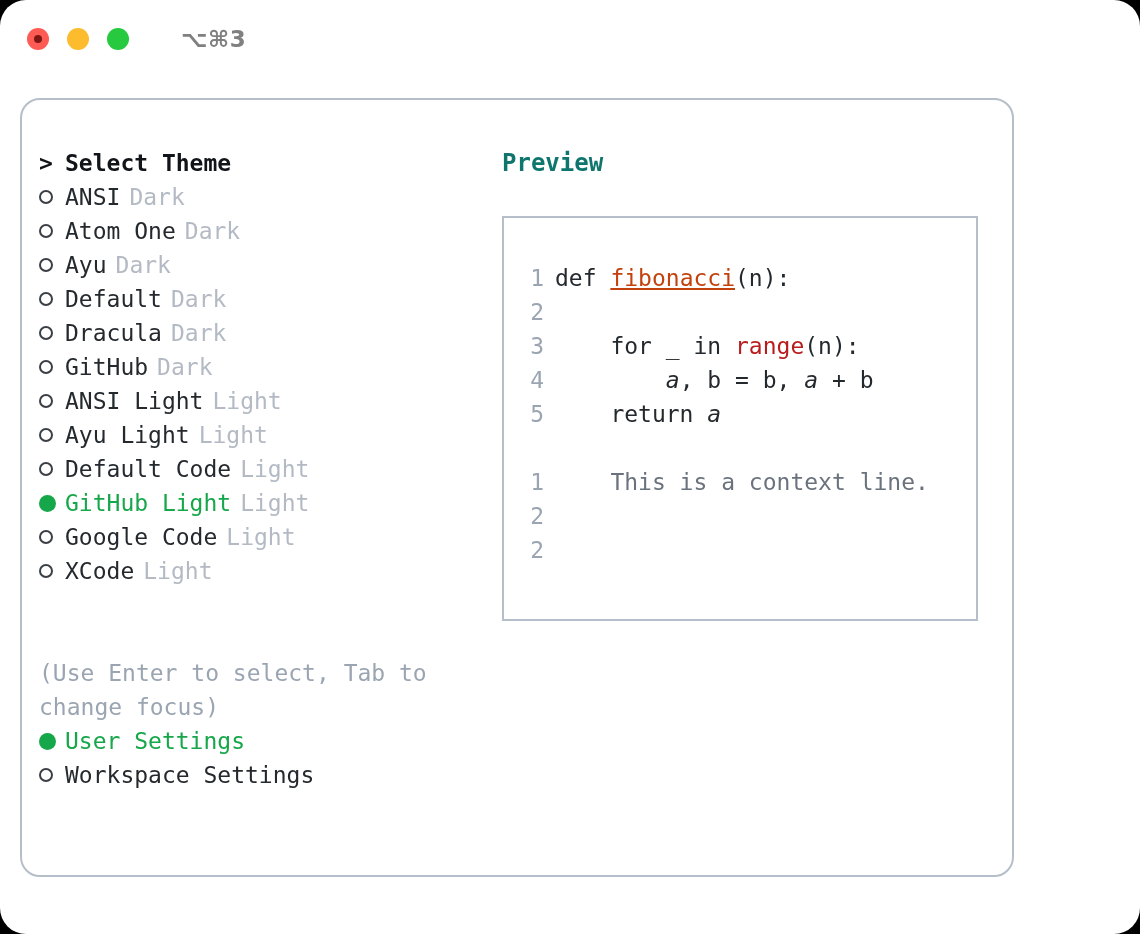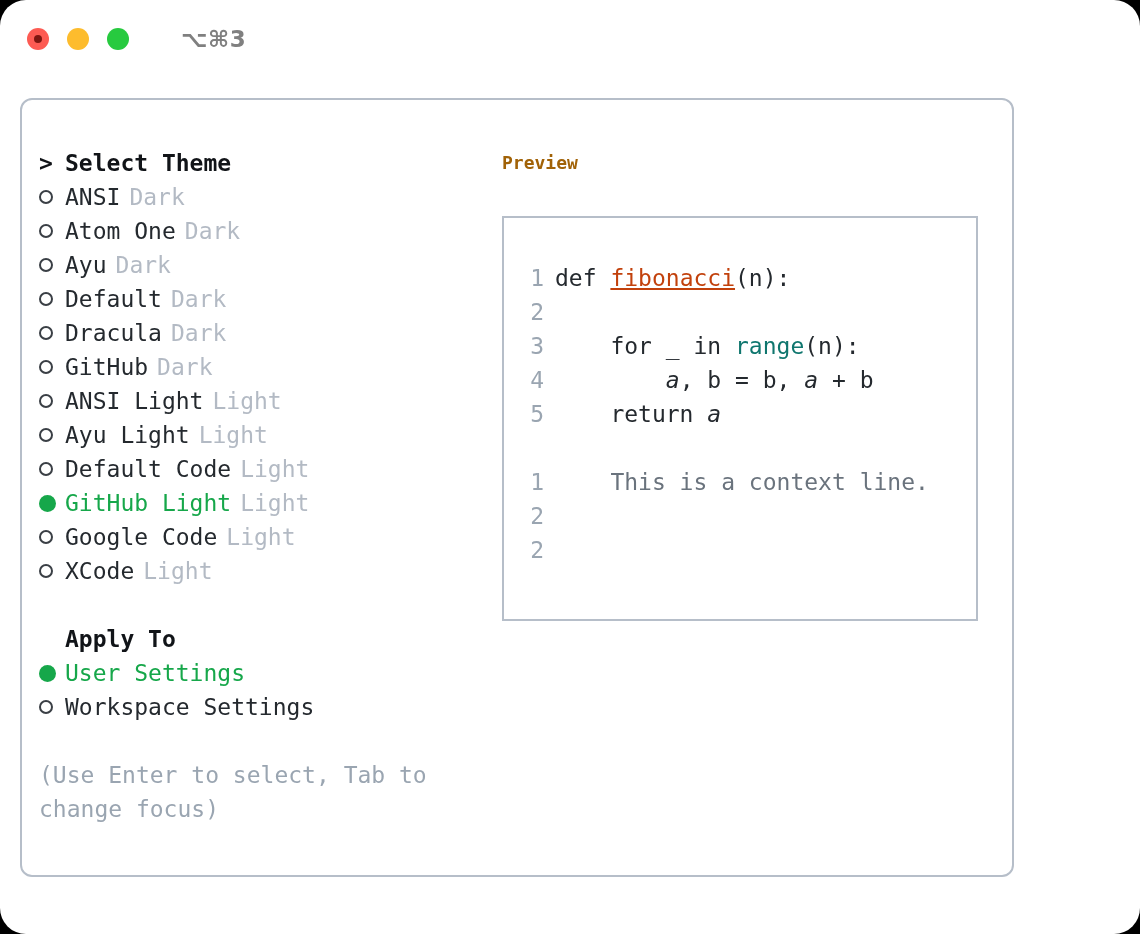--- a/index.html
+++ b/index.html
@@ -56,21 +56,21 @@
     letter-spacing: 0.5px;
     font-family: "DejaVu Sans", "Liberation Sans", sans-serif;
   }
 
   
   #panel {
     position: absolute;
     left: 20px; top: 98px;
     width: 994px; height: 779px;
     border: 2px solid #b6bec9;
-    border-radius: 12px;
+    border-radius: 20px;
     background: #ffffff;
   }
 
   
   #left-col {
     position: absolute;
     left: 17px; top: 46px;
     width: 430px;
   }
 
@@ -126,24 +126,24 @@
     width: 400px;
   }
 
   
   #right-col {
     position: absolute;
     left: 480px; top: 46px;
     width: 500px;
   }
   #preview-title {
-    font-size: 18px;
+    font-size: 24px;
     line-height: 34px;
     font-weight: 700;
-    color: #a16207;
+    color: #0f766e;
   }
   #preview-box {
     margin-top: 36px;
     width: 476px;
     height: 405px;
     border: 2px solid #b6bec9;
     background: #ffffff;
     padding: 43px 0 0 0;
   }
 
@@ -162,21 +162,21 @@
     padding-right: 0;
   }
   .codetext {
     padding-left: 11px;
     color: #24292e;
   }
   .code-gap { height: 34px; }
 
   .tok-fn   { color: #c2410c; text-decoration: underline; }
   .tok-num  { color: #0d7d74; }
-  .tok-call { color: #0f766e; }
+  .tok-call { color: #b91c1c; }
   .tok-var  { font-style: italic; }
 
   .diff-ctx { color: #6a737d; }
   .diff-del { color: #cc1111; }
   .diff-add { color: #14c414; }
 </style>
 </head>
 <body>
 
 <div id="window">
@@ -282,40 +282,37 @@
             <span class="marker">
               <span class="radio-off"></span>
             </span>
             <span class="opt-label">XCode</span>
             <span class="opt-tag">Light</span>
           </div>
         </div>
 
       <div class="spacer"></div>
 
-      <div class="row section-header">
-        <span class="caret blank">&gt;</span><span>Apply To</span>
-      </div>
+
+      <div id="hint">(Use Enter to select, Tab to change focus)</div>
 
       <div id="apply-list">
           <div class="row opt selected">
             <span class="marker">
               <span class="radio-on"></span>
             </span>
             <span class="opt-label">User Settings</span>
           </div>
           <div class="row opt">
             <span class="marker">
               <span class="radio-off"></span>
             </span>
             <span class="opt-label">Workspace Settings</span>
           </div>
         </div>
-
-      <div id="hint">(Use Enter to select, Tab to change focus)</div>
     </div>
 
     <div id="right-col">
       <div id="preview-title">Preview</div>
       <div id="preview-box">
         <div id="code-block">
             <div class="code-line"><span class="lineno">1</span><span class="codetext"><span>def </span><span class="tok-fn">fibonacci</span><span>(n):</span></span></div>
             <div class="code-line"><span class="lineno">2</span></div>
             <div class="code-line"><span class="lineno">3</span><span class="codetext"><span>    for _ in </span><span class="tok-call">range</span><span>(n):</span></span></div>
             <div class="code-line"><span class="lineno">4</span><span class="codetext"><span>        </span><span class="tok-var">a</span><span>, </span><span>b</span><span> = </span><span>b</span><span>, </span><span class="tok-var">a</span><span> + </span><span>b</span></span></div>

